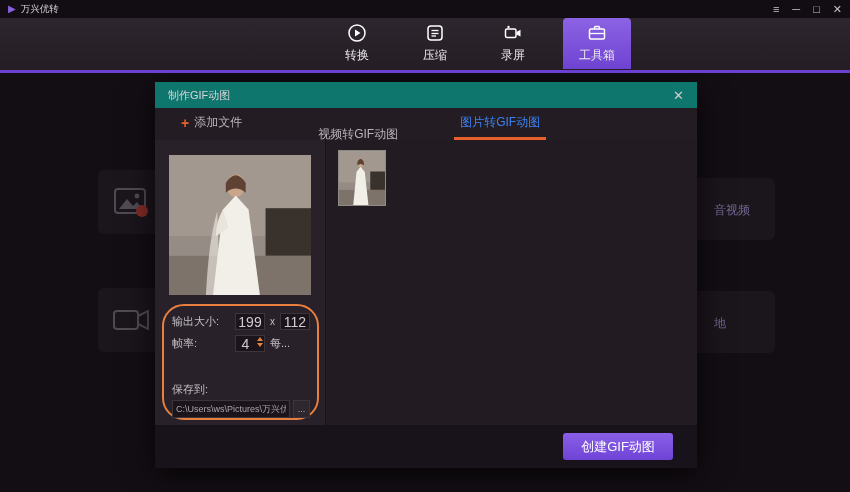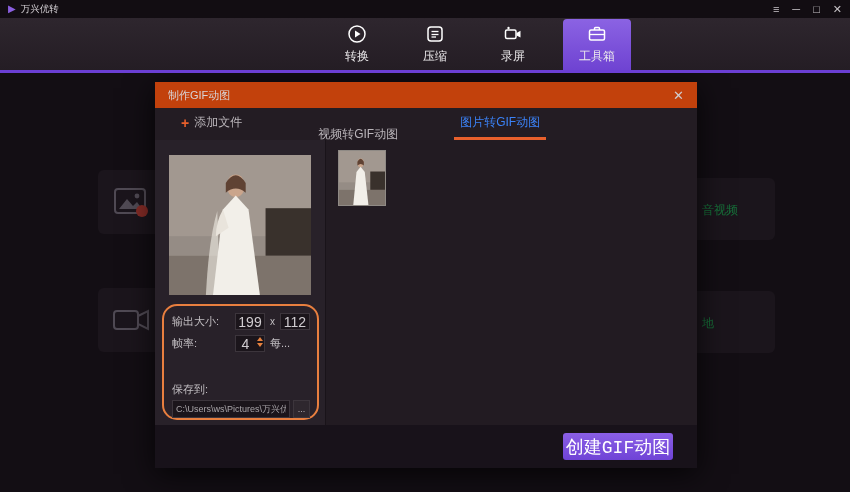--- a/index.html
+++ b/index.html
@@ -10,38 +10,38 @@
   .titlebar { position:absolute; top:0; left:0; width:850px; height:18px;
     background:#120d12; display:flex; align-items:center; padding:0 8px; z-index:40; }
   .logo { color:#8a5fe0; font-size:10px; margin-right:5px; line-height:1; }
   .apptitle { color:#d8d4d8; font-size:9.5px; }
   .win-controls { margin-left:auto; display:flex; gap:13px; color:#c8c4c8; font-size:11px; }
   .win-controls span { cursor:default; line-height:18px; }
 
   
   .nav { position:absolute; top:18px; left:0; width:850px; height:52px;
     background:linear-gradient(180deg,#2e262e,#241d24); display:flex; justify-content:center; z-index:39; }
-  .nav-inner { display:flex; align-items:center; gap:22px; margin-left:110px; }
+  .nav-inner { display:flex; align-items:flex-start; gap:22px; margin-left:110px; }
   .nav-item { display:flex; flex-direction:column; align-items:center; justify-content:center;
     padding:4px 16px 5px; cursor:pointer; }
   .nav-item .nicon { height:22px; display:flex; align-items:center; }
   .nav-item .nlabel { color:#eceaec; font-size:12px; margin-top:3px; }
   .nav-item.active { background:linear-gradient(180deg,#8b63e3,#6f43d2); border-radius:4px 4px 0 0; }
   .purple-line { position:absolute; top:70px; left:0; width:850px; height:3px; background:#6b3fd4; z-index:38; }
 
   
   .main { position:absolute; top:73px; left:0; width:850px; height:419px; background:#1d171d; }
   .bg-card { position:absolute; background:#2a232a; border-radius:6px; }
-  .bg-card-label { position:absolute; color:#22c55e; font-size:12px; }
+  .bg-card-label { position:absolute; color:#c4b5fd; font-size:12px;margin-left:12px; }
   .dim { position:absolute; inset:0; background:rgba(8,4,10,0.45); }
 
   
   .dialog { position:absolute; left:155px; top:9px; width:542px; height:386px;
     background:#241d24; box-shadow:0 6px 28px rgba(0,0,0,0.75); z-index:10; }
-  .dlg-header { position:absolute; top:0; left:0; right:0; height:26px; background:#c2410c;
+  .dlg-header { position:absolute; top:0; left:0; right:0; height:26px; background:#0f766e;
     display:flex; align-items:center; padding:0 13px; }
   .dlg-title { color:#d8d4d8; font-size:11px; }
   .dlg-close { margin-left:auto; color:#d0cdd0; font-size:13px; cursor:pointer; line-height:1; }
 
   .tabs { position:absolute; top:26px; left:0; right:0; height:32px; background:#231c23;
     display:flex; align-items:stretch; padding-left:20px; }
   .tab { display:flex; align-items:center; gap:5px; font-size:12px; color:#bab5ba; cursor:pointer;
     padding:0 6px; border-bottom:3px solid transparent; }
   .tab .plus { color:#e8602c; font-size:14px; font-weight:bold; }
   .tab.t2 { margin-left:64px;margin-top:24px; }
@@ -49,21 +49,21 @@
   .tab.active { color:#3b82f6; border-bottom-color:#e8602c; }
 
   .content { position:absolute; top:58px; left:0; right:0; height:285px; display:flex; }
   .left-panel { position:relative; width:170px; height:100%; background:#282129; }
   .right-panel { position:relative; flex:1; height:100%; background:#221b22; border-left:1px solid #191319; }
 
   .preview { position:absolute; left:14px; top:15px; width:142px; height:140px; overflow:hidden; }
   .preview svg { display:block; width:100%; height:100%; }
 
   .form-box { position:absolute; left:7px; top:164px; width:157px; height:116px;
-    border:2px solid #e87f3f; border-radius:15px; padding:7px 7px 6px 8px; }
+    border:2px solid #e87f3f; border-radius:22px; padding:7px 7px 6px 8px; }
   .frow { display:flex; align-items:center; margin-bottom:5px; }
   .flabel { color:#c2bec2; font-size:11px; width:63px; flex:none; }
   .flabel.auto { width:auto; }
   input.num { width:30px; height:17px; background:#1b151b; border:1px solid #3c353c; color:#d0ccd0;
     font-size:14px; text-align:center; font-family:"Liberation Sans",sans-serif; }
   .times { color:#c2bec2; font-size:10px; margin:0 5px; }
   .spin { position:relative; display:flex; }
   .spin input.num { width:30px; padding-right:9px; }
   .arrows { position:absolute; right:2px; top:2px; display:flex; flex-direction:column; gap:2px; }
   .arr-up { width:0; height:0; border-left:3px solid transparent; border-right:3px solid transparent;
@@ -76,21 +76,21 @@
   .browse { width:17px; height:18px; margin-left:3px; background:#2e272e; border:1px solid #3c353c;
     color:#b8b4b8; font-size:9px; line-height:1; cursor:pointer; flex:none; }
 
   .thumb { position:absolute; left:12px; top:10px; width:48px; height:56px;
     border:1px solid #8f8a85; overflow:hidden; cursor:pointer; }
   .thumb svg { display:block; width:100%; height:100%; }
 
   .dlg-footer { position:absolute; left:0; right:0; top:343px; height:43px; background:#18121a; }
   .create-btn { position:absolute; right:24px; top:8px; width:110px; height:27px;
     background:linear-gradient(180deg,#8a5fe6,#6f43d6); border:none; border-radius:3px;
-    color:#fff; font-size:18px; cursor:pointer; font-family:Liberation Mono, monospace; }
+    color:#fff; font-size:13px; cursor:pointer; font-family:Liberation Sans, sans-serif; }
 
   .iconwrap { display:inline-flex; }
 </style>
 </head>
 <body>
 
 <div class="screen">
 
   <div class="titlebar">
     <span class="logo">▶</span>

